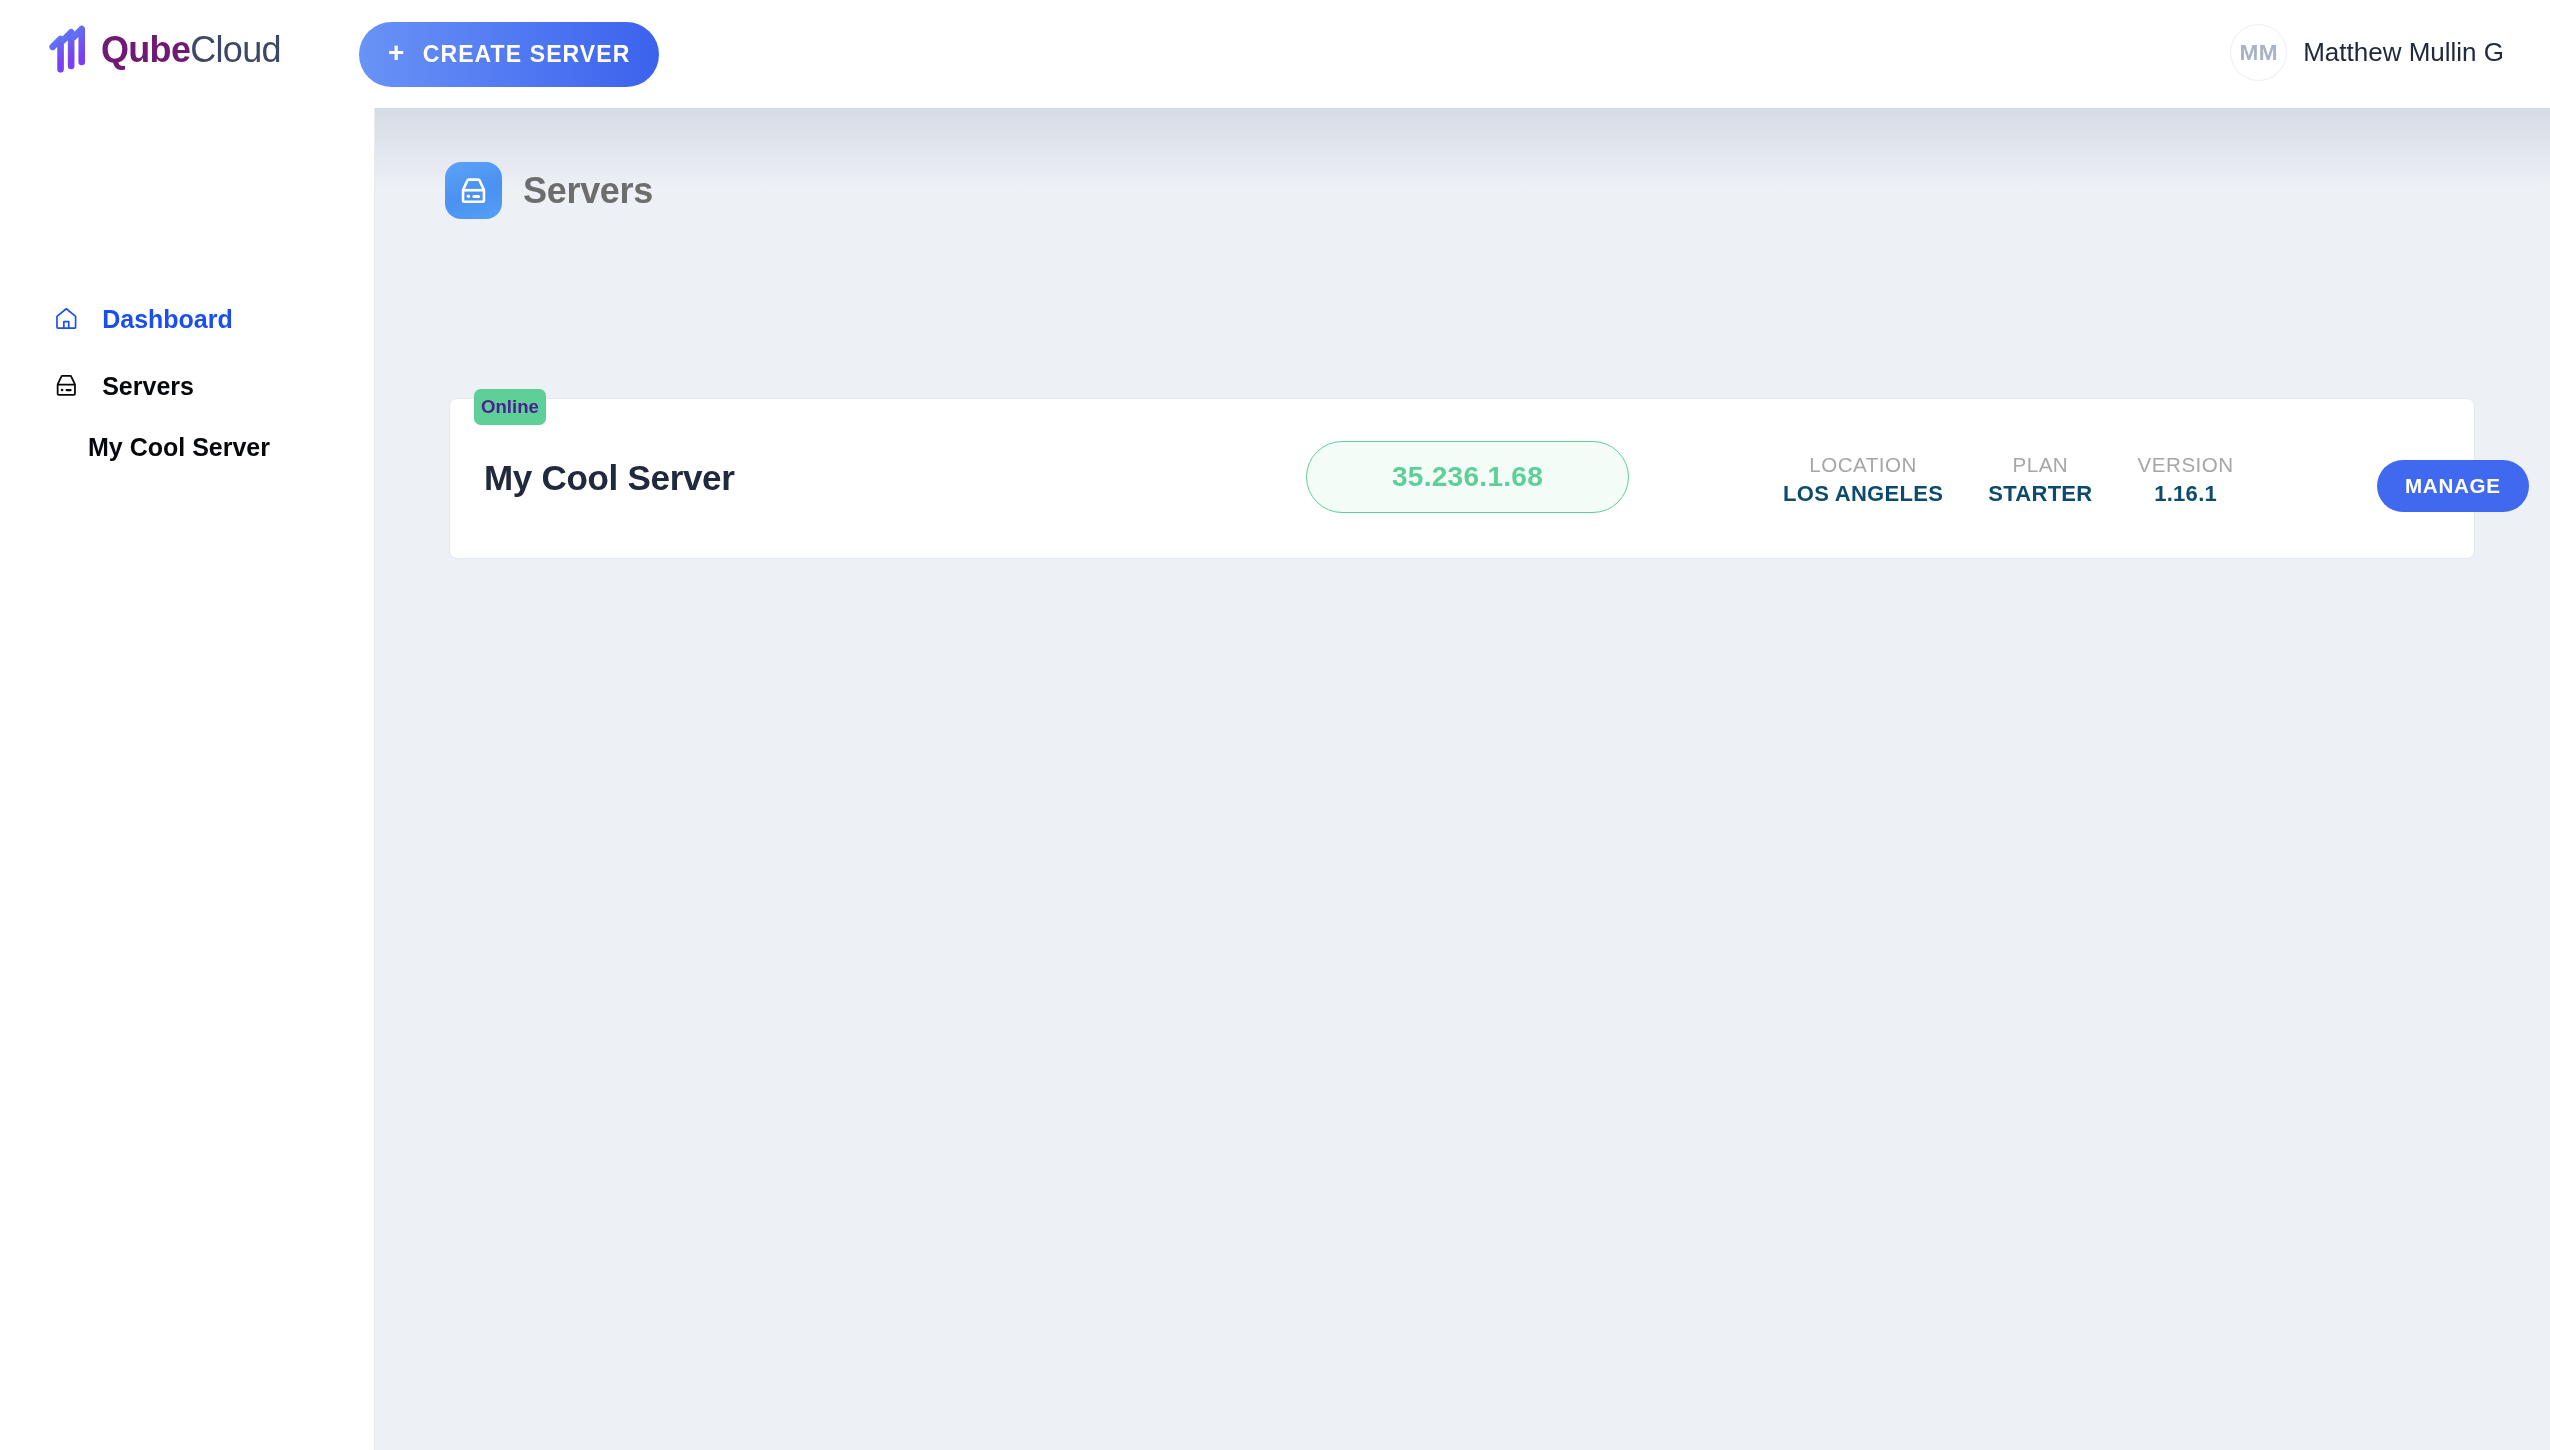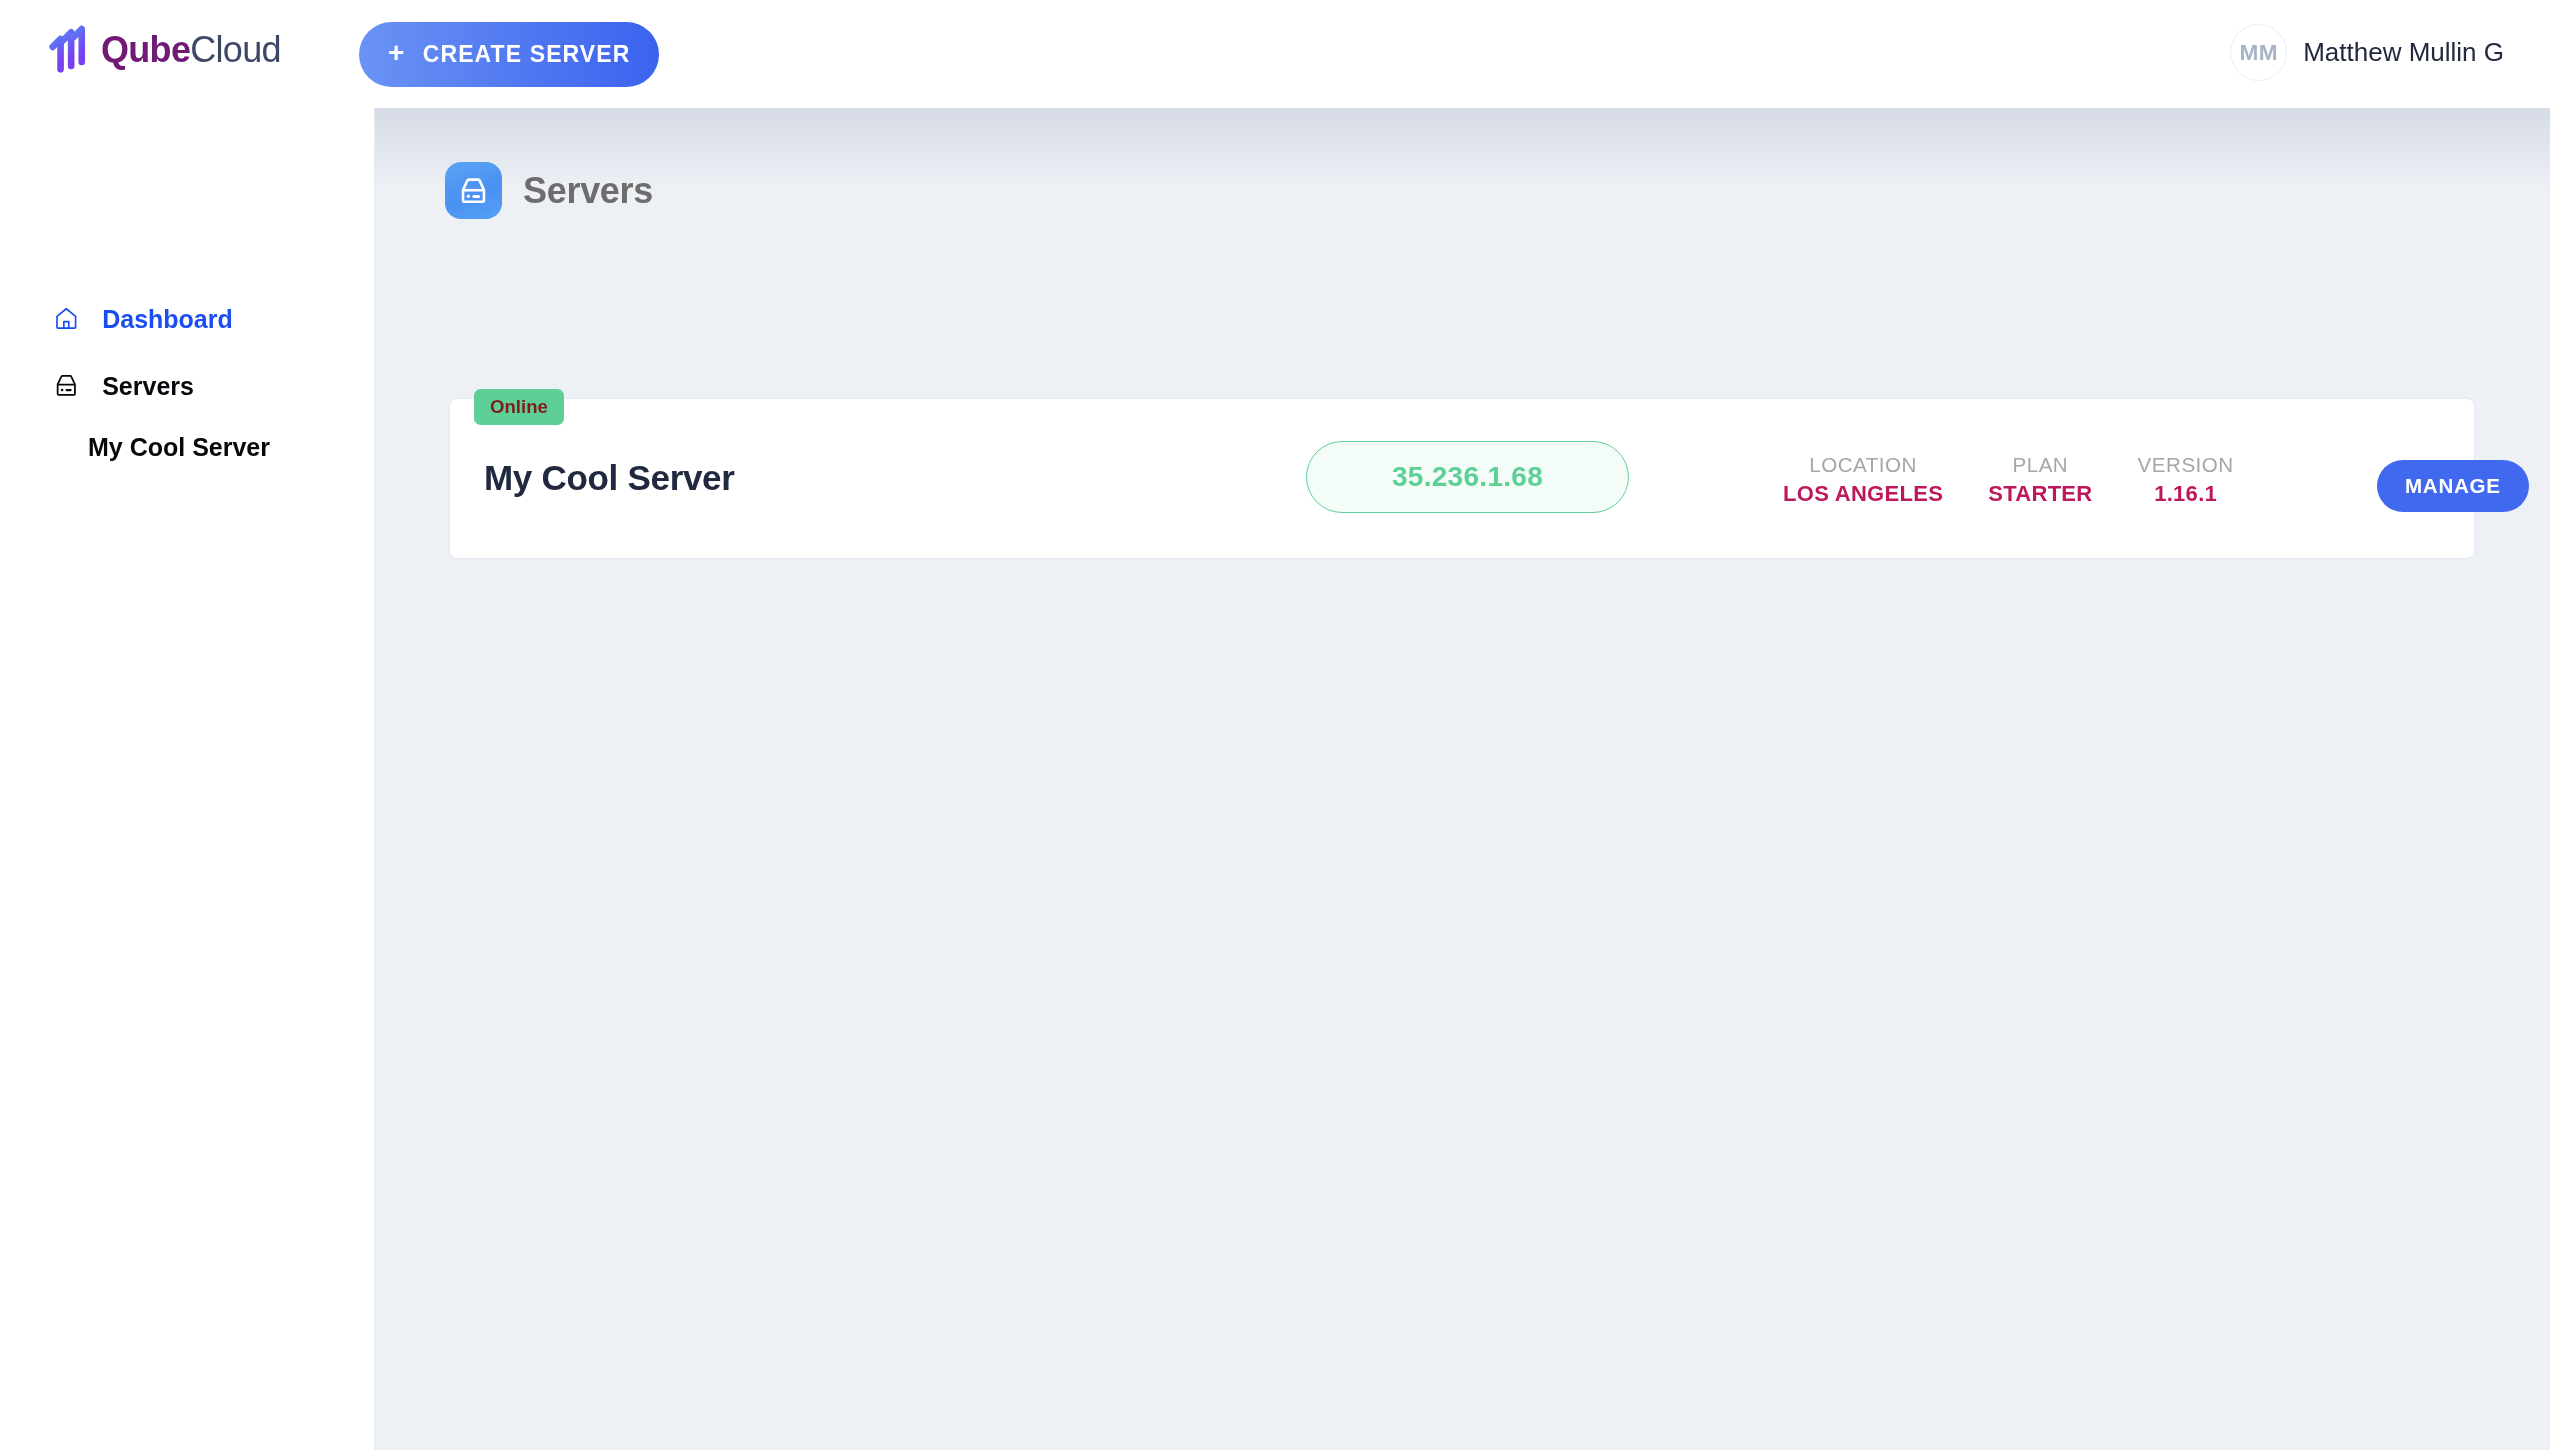--- a/index.html
+++ b/index.html
@@ -181,24 +181,24 @@
     left: 0; top: 0;
     width: 2026px; height: 161px;
     background: #ffffff;
     border: 1.3px solid #e4e8f0;
     border-radius: 8px;
   }
   .status-badge {
     position: absolute;
     left: 25px; top: -9.3px;
     height: 36px;
-    padding: 0 16px;
+    padding: 0 7px;
     border-radius: 6.6px;
     background: #5fcf98;
-    color: #7f1d1d;
+    color: #4c1d95;
     font-size: 18.6px;
     font-weight: bold;
     display: flex;
     align-items: center;
     z-index: 2;
     white-space: nowrap;
   }
 
   .card-row {
     position: absolute;
@@ -252,21 +252,21 @@
   .meta-label {
     font-size: 20.6px;
     color: #a6a6a6;
     letter-spacing: 0.5px;
     white-space: nowrap;
     line-height: 1;
   }
   .meta-value {
     font-size: 22px;
     font-weight: bold;
-    color: #be185d;
+    color: #0c4a6e;
     letter-spacing: 0.3px;
     white-space: nowrap;
     line-height: 1;
   }
 
   .actions {
     position: absolute;
     left: 2002px; top: 352px;
     display: flex;
     align-items: center;

